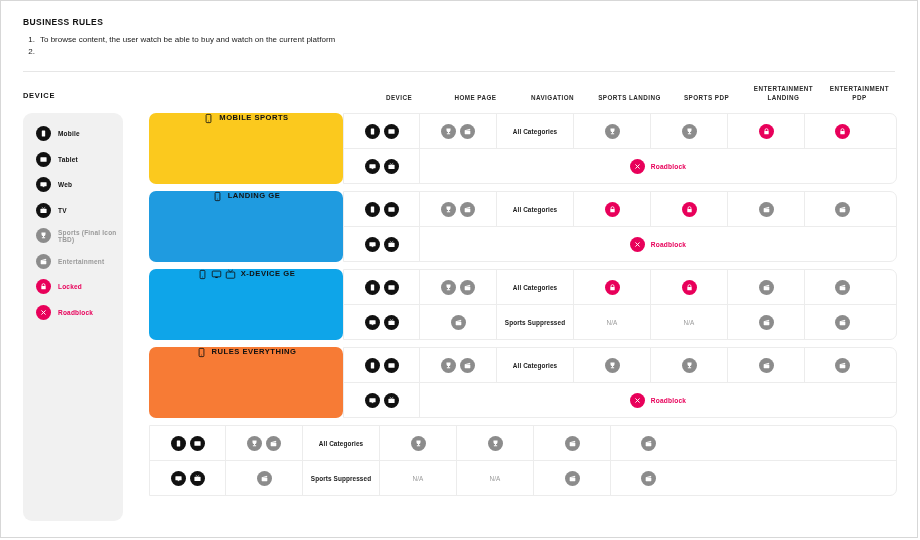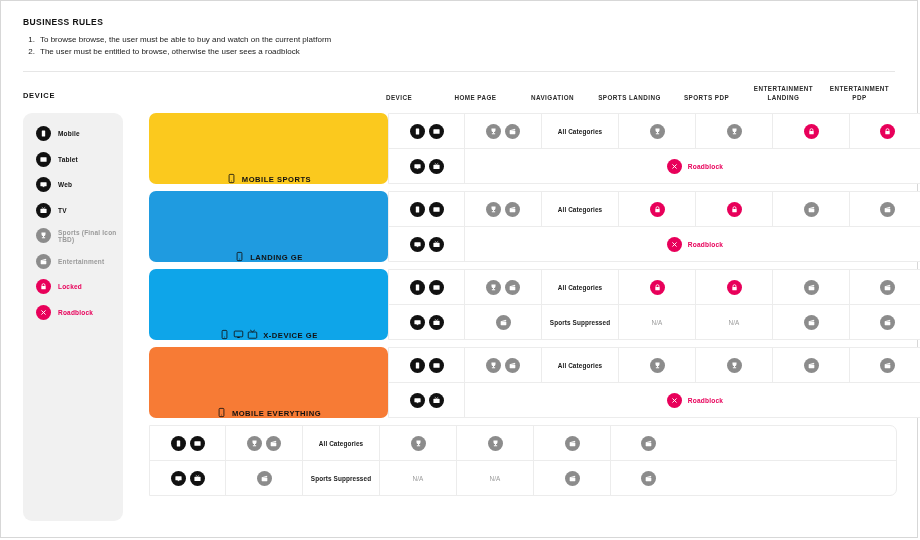--- a/index.html
+++ b/index.html
@@ -74,22 +74,22 @@
     width:536px;display:flex;
   }
   .th{
     font-size:6.3px;font-weight:bold;letter-spacing:.45px;
     color:#2b2b2b;text-align:center;line-height:8.5px;
     align-self:flex-end;
   }
 
   .rowband{ display:flex; margin-bottom:7px; }
   .band-label{
-    width:239px;flex:none;border-radius:7px;
-    display:flex;align-items:flex-end;justify-content:center;
+    width:194px;flex:none;border-radius:7px;
+    display:flex;align-items:flex-start;justify-content:center;
     gap:5px;
   }
   .band-label .lbl{
     font-size:7.6px;font-weight:bold;letter-spacing:.5px;color:#111;
   }
   .dev-outline{display:flex;align-items:center;gap:3px;}
   .dev-outline svg{display:block;}
 
   .grid{
     flex:1;
@@ -124,25 +124,24 @@
 </head>
 <body>
 
 <div class="page">
 
   <div class="rules">
     <div class="rules-title">BUSINESS RULES</div>
     <div id="rules-list">
         <div class="rule">
           <span class="rule-num">1.</span>
-          <span>To browse browse, the user must be able to buy and watch on the current platform</span>
+          <span>To browse content, the user watch be able to buy and watch on the current platform</span>
         </div>
         <div class="rule">
           <span class="rule-num">2.</span>
-          <span>The user must be entitled to browse, otherwise the user sees a roadblock</span>
         </div>
       </div>
   </div>
 
   <div class="divider"></div>
 
   <div class="legend-title">DEVICE</div>
   <div class="legend" id="legend">
       <div class="legend-item">
         <span class="badge dark">
@@ -565,21 +564,21 @@
         </div>
       </div>
       <div class="rowband">
         <div class="band-label" style="background:#f77b35">
           <span class="dev-outline">
             <svg width="11" height="11" viewBox="0 0 16 16">
               <rect x="4.5" y="2" width="7" height="12" rx="1.3" stroke="#111" stroke-width="1.2" fill="none"></rect>
               <circle cx="8" cy="11.6" r="0.6" fill="#111"></circle>
             </svg>
           </span>
-          <span class="lbl">MOBILE EVERYTHING</span>
+          <span class="lbl">RULES EVERYTHING</span>
         </div>
         <div class="grid">
           <div class="subrow top">
             <div class="cell" style="width:76px">
               <span class="badge dark">
                 <svg width="9" height="9" viewBox="0 0 16 16">
                   <rect x="5" y="2.5" width="6" height="11" rx="1" fill="#fff"></rect>
                 </svg>
               </span>
               <span class="badge dark">

